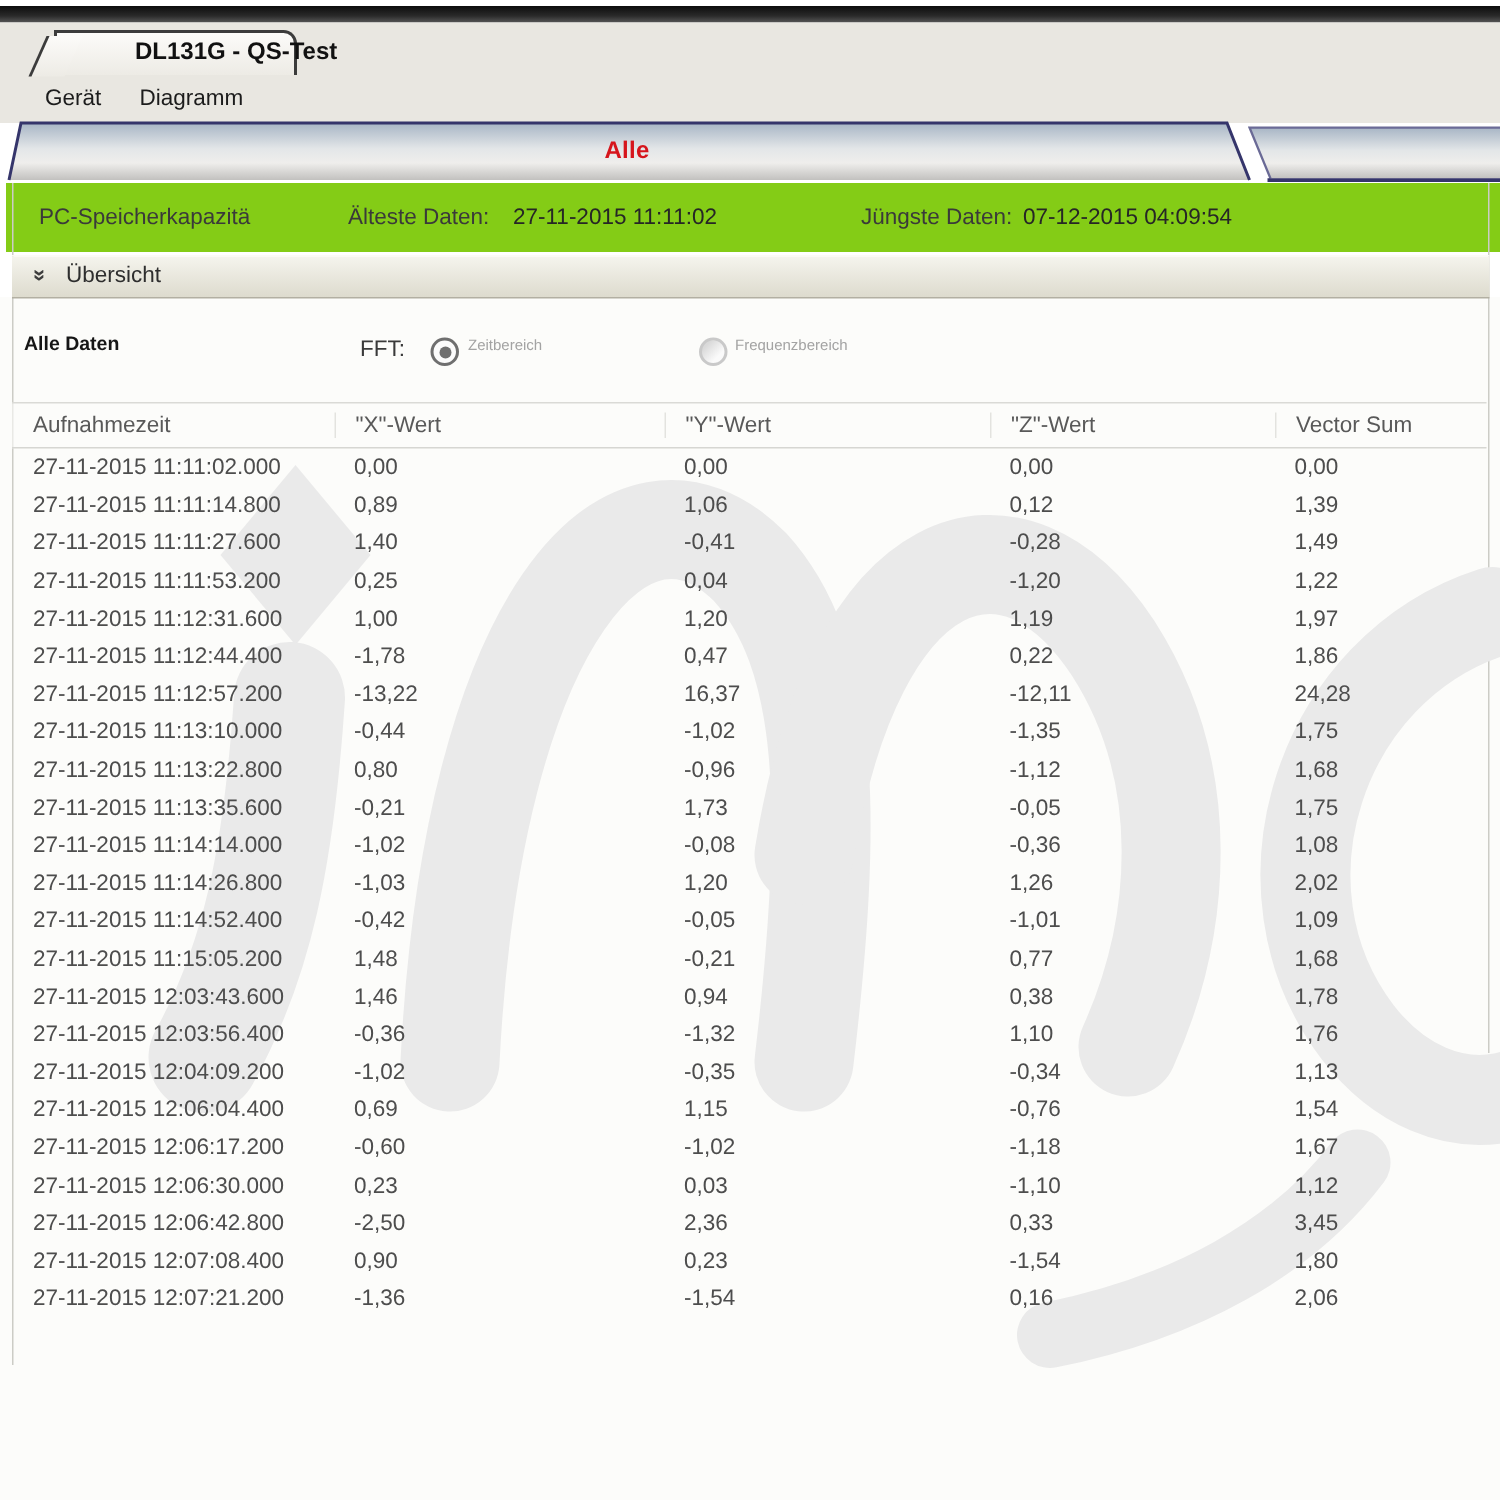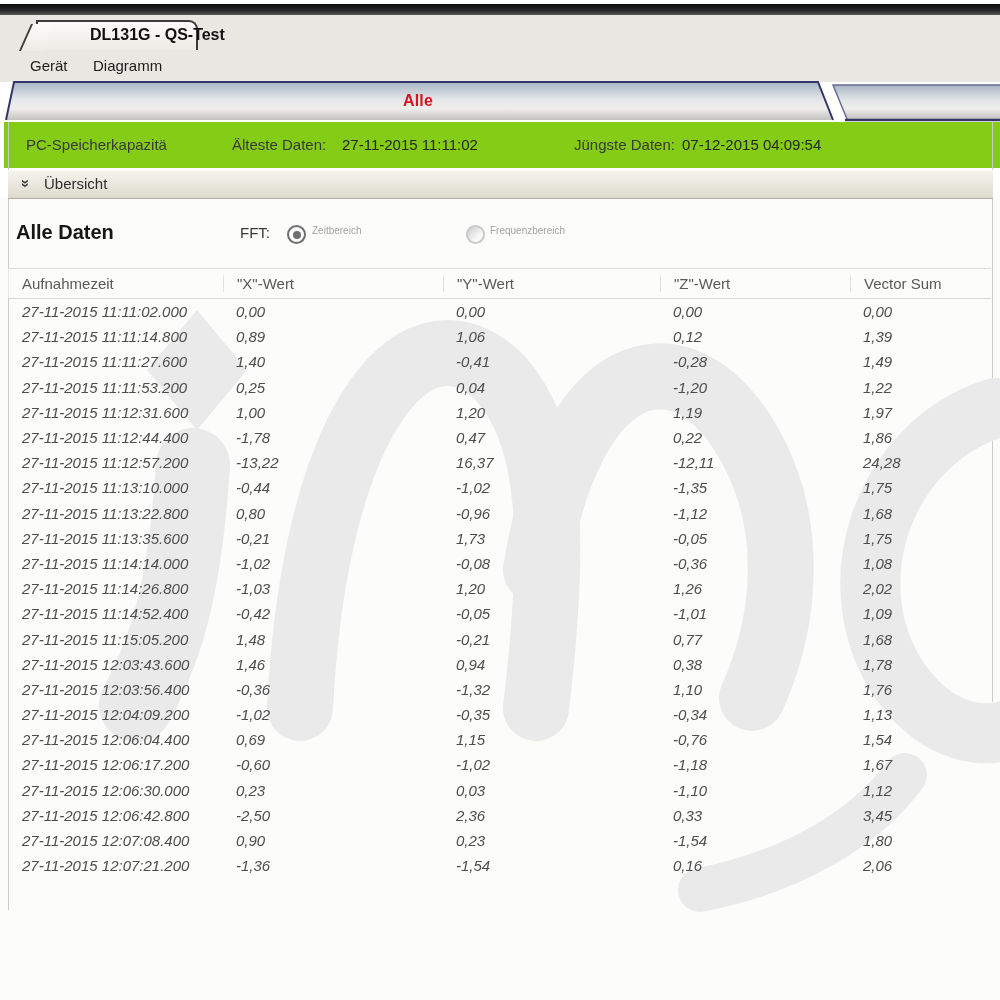--- a/index.html
+++ b/index.html
@@ -42,35 +42,35 @@
     background:linear-gradient(#f5f4ed,#dddbce);
     border-top:1px solid #fbfaf5;border-bottom:1px solid #b2afa2;cursor:pointer;}
   .ov-chev{position:absolute;left:14px;top:4px;font-size:15px;font-weight:bold;color:#3d3d3d;
     transform:rotate(90deg);display:inline-block;}
   .ov-label{position:absolute;left:36px;top:4px;font-size:15px;color:#2e2e2e;}
 
   .contentbg{left:0;top:198px;width:1000px;height:802px;background:#fcfcfa;}
   .panel-edge{width:1px;background:#ccccc6;}
 
   
-  .sec-title{left:16px;top:221px;font-size:20px;font-weight:bold;color:#161616;}
+  .sec-title{left:16px;top:221px;font-size:13px;font-weight:bold;color:#161616;}
   .fft-label{left:240px;top:224px;font-size:15px;color:#3a3a3a;}
   .radio{width:15px;height:15px;border-radius:50%;position:absolute;top:225px;background:#fbfbfb;}
   .radio.sel{border:2px solid #6f6f6f;}
   .radio.sel::after{content:"";position:absolute;left:3.5px;top:3.5px;width:8px;height:8px;border-radius:50%;background:#6f6f6f;}
   .radio.unsel{border:2px solid #c9c9c9;background:linear-gradient(135deg,#d9d9d9 20%,#fafafa 70%);}
   .radio-label{position:absolute;top:225px;font-size:10px;color:#a3a3a3;}
 
   
   .table-wrap{left:8px;top:268px;width:983px;z-index:2;}
   .thead{display:flex;height:29px;border-top:1px solid #dadad6;border-bottom:1px solid #d6d6d2;
     align-items:center;background:rgba(252,252,250,.6);}
   .th{font-size:15px;color:#595959;box-sizing:border-box;padding-left:13px;border-left:1px solid #e3e3df;}
   .th:first-child{border-left:none;padding-left:14px;}
-  .trow{display:flex;height:25.2px;align-items:center;font-style:italic;}
+  .trow{display:flex;height:25.2px;align-items:center;}
   .td{font-size:15px;color:#4d4d4d;box-sizing:border-box;padding-left:13px;white-space:nowrap;}
   .td:first-child{padding-left:14px;}
   .c0{width:215px;} .c1{width:220px;} .c2{width:217px;} .c3{width:190px;} .c4{width:141px;}
 
   .watermark{left:0;top:240px;z-index:0;}
 </style>
 </head>
 <body>
 
 <div class="abs titlebar"></div>

